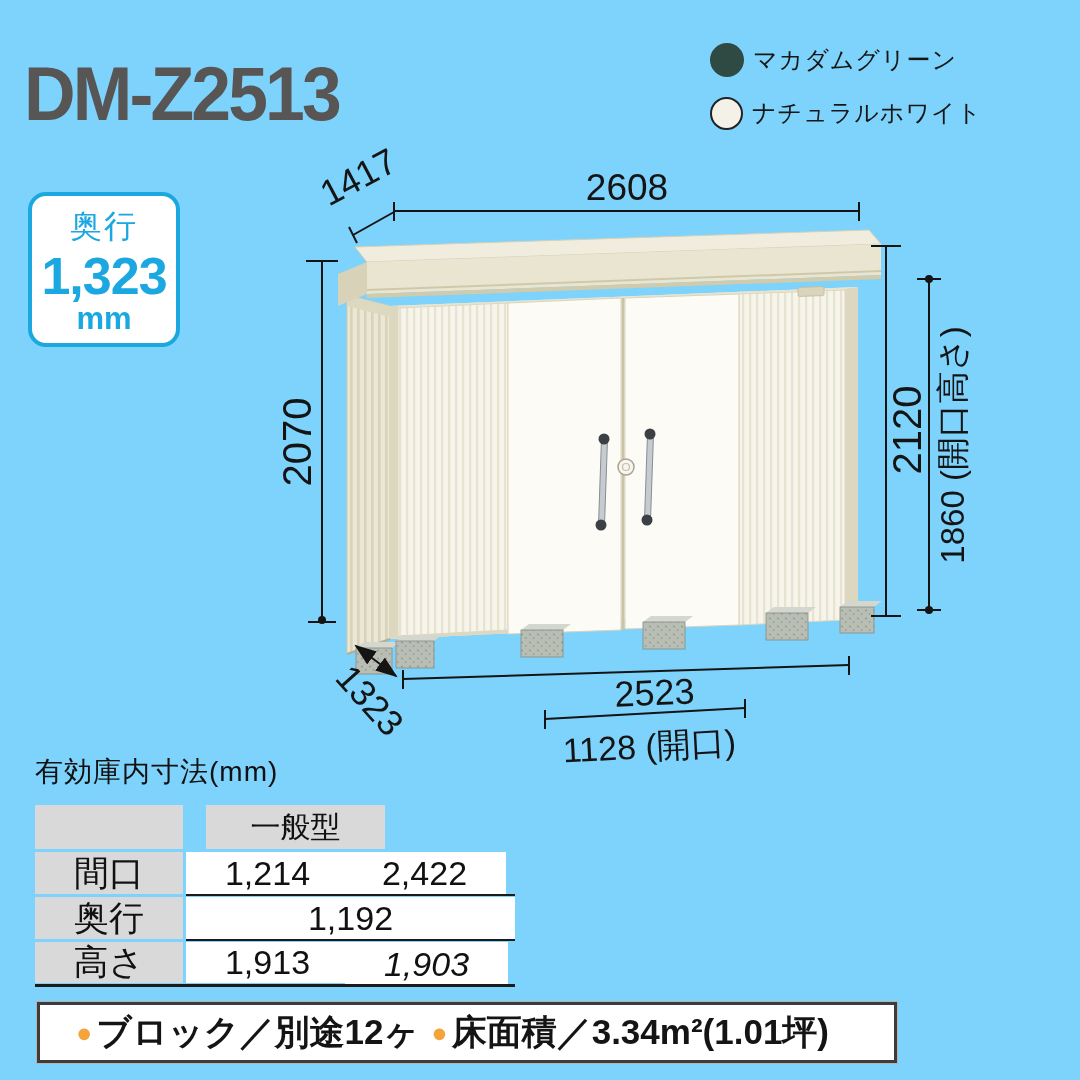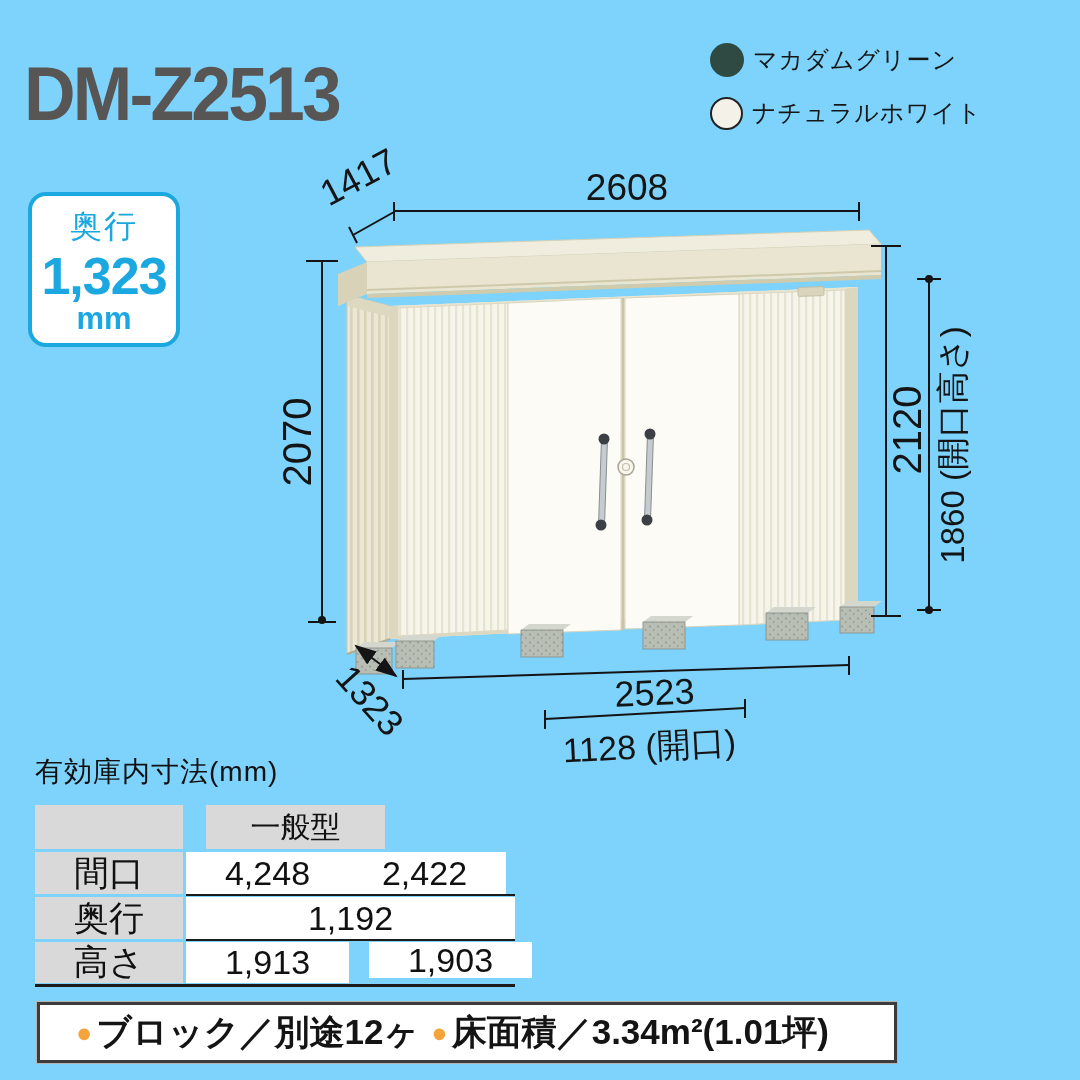--- a/index.html
+++ b/index.html
@@ -236,31 +236,31 @@
   </svg>
 
   <div class="spec">
     <div class="spec-title">有効庫内寸法(mm)</div>
     <div class="spec-grid">
 
       <div class="cell gray" style="left:0;   top:0; width:148px; height:44px;"></div>
       <div class="cell gray head" style="left:151px; top:0; width:179px; height:44px;margin-left:20px;">一般型</div>
 
       <div class="cell gray rowlabel" style="left:0; top:47px; width:148px; height:42px;">間口</div>
-      <div class="cell val" style="left:151px; top:47px; width:163px; height:42px;">4,248</div>
+      <div class="cell val" style="left:151px; top:47px; width:163px; height:42px;">1,214</div>
       <div class="cell val" style="left:308px; top:47px; width:163px; height:42px;">2,422</div>
       <div class="divider" style="left:151px; top:89px; width:329px; height:2px;"></div>
 
       <div class="cell gray rowlabel" style="left:0; top:92px; width:148px; height:42px;">奥行</div>
       <div class="cell val" style="left:151px; top:92px; width:329px; height:42px;">1,192</div>
       <div class="divider" style="left:151px; top:134px; width:329px; height:2px;"></div>
 
       <div class="cell gray rowlabel" style="left:0; top:137px; width:148px; height:41px;">高さ</div>
       <div class="cell val" style="left:151px; top:137px; width:163px; height:41px;">1,913</div>
-      <div class="cell val" style="left:334px; top:137px; width:163px; height:36px;">1,903</div>
+      <div class="cell val" style="left:310px; top:137px; width:163px; height:45px;font-style:italic;">1,903</div>
       <div class="divider" style="left:0; top:179px; width:480px; height:3px;"></div>
     </div>
   </div>
 
   <div class="footer-bar">
     <span class="footer-item">
       <span class="bullet" style="color: rgb(245, 164, 60);">●</span>
       <span class="footer-text">ブロック／別途12ヶ</span>
     </span>
     <span class="footer-item">

